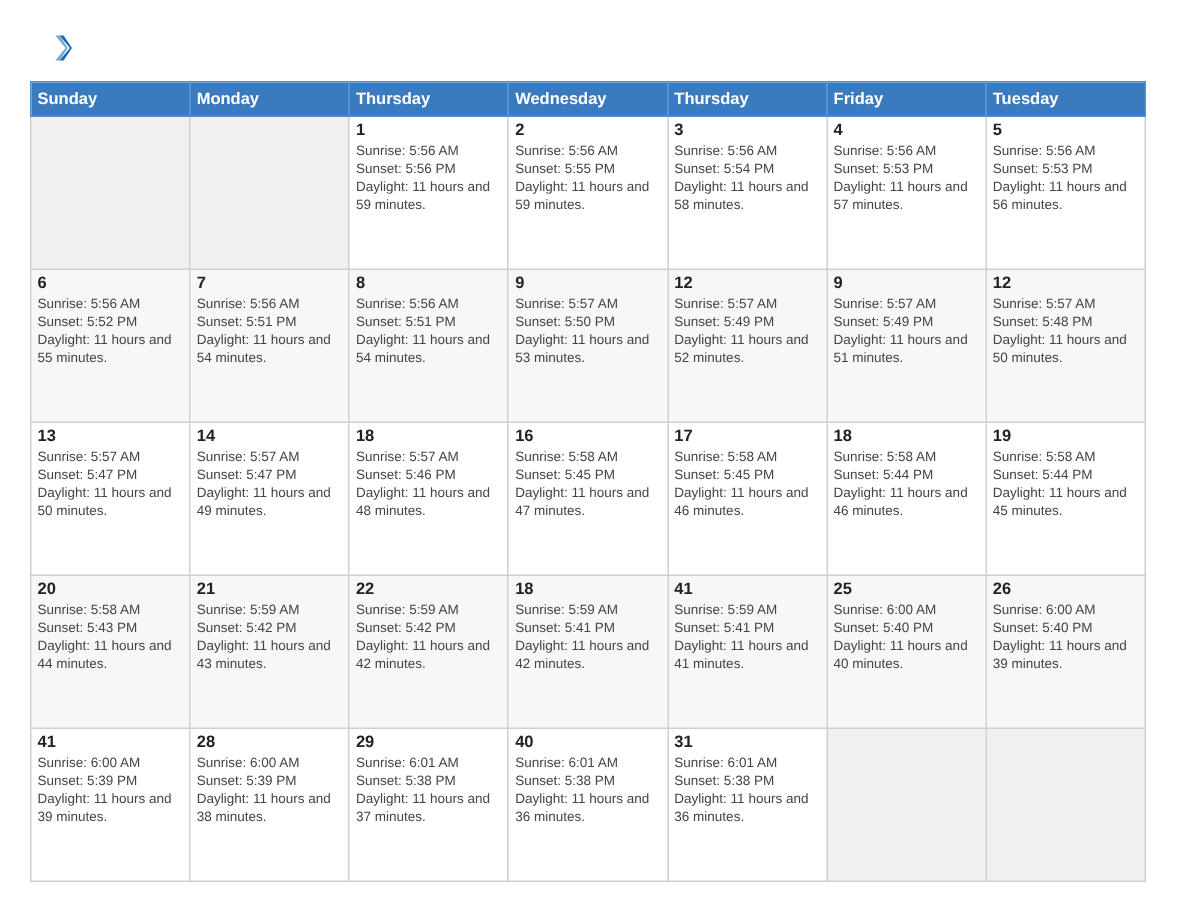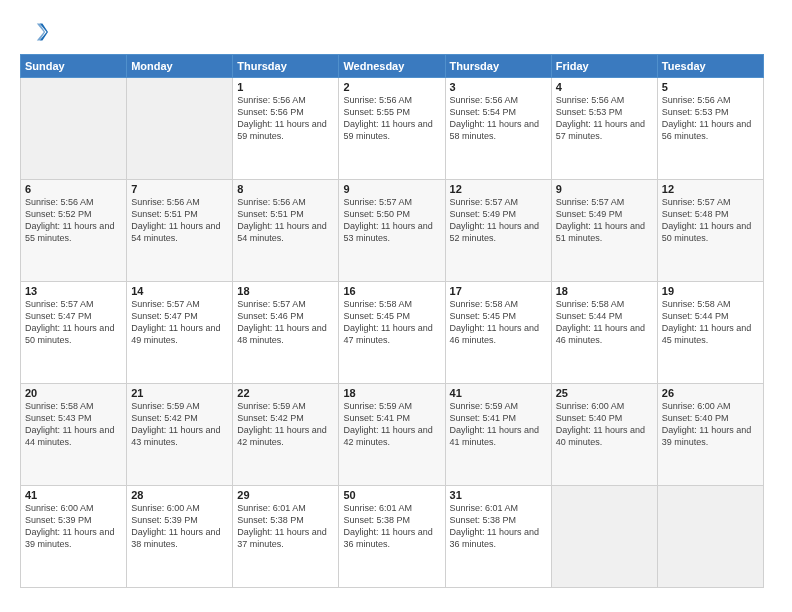--- a/index.html
+++ b/index.html
@@ -260,21 +260,21 @@
           </td>
           <td>
             <span class="day-number">28</span>
             <div class="day-info">Sunrise: 6:00 AM<br>Sunset: 5:39 PM<br>Daylight: 11 hours and 38 minutes.</div>
           </td>
           <td>
             <span class="day-number">29</span>
             <div class="day-info">Sunrise: 6:01 AM<br>Sunset: 5:38 PM<br>Daylight: 11 hours and 37 minutes.</div>
           </td>
           <td>
-            <span class="day-number">50</span>
+            <span class="day-number">40</span>
             <div class="day-info">Sunrise: 6:01 AM<br>Sunset: 5:38 PM<br>Daylight: 11 hours and 36 minutes.</div>
           </td>
           <td>
             <span class="day-number">31</span>
             <div class="day-info">Sunrise: 6:01 AM<br>Sunset: 5:38 PM<br>Daylight: 11 hours and 36 minutes.</div>
           </td>
           <td class="empty-cell"></td>
           <td class="empty-cell"></td>
         </tr>
       </tbody>

